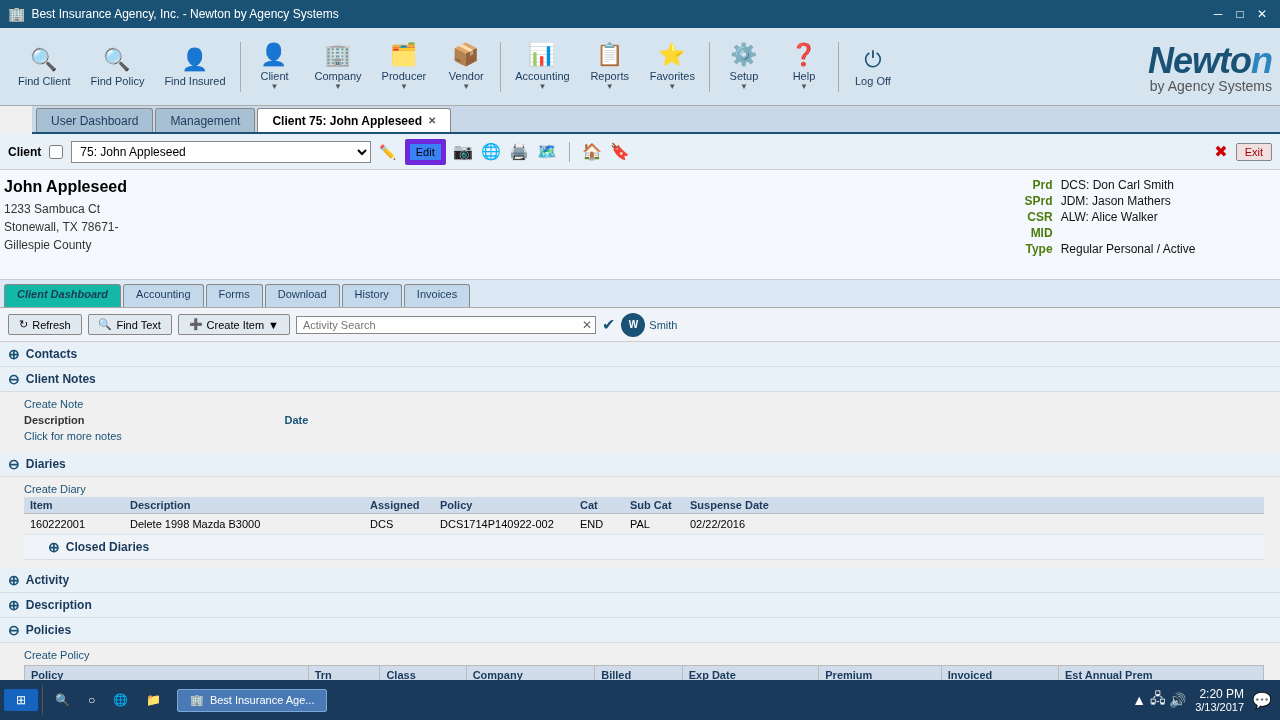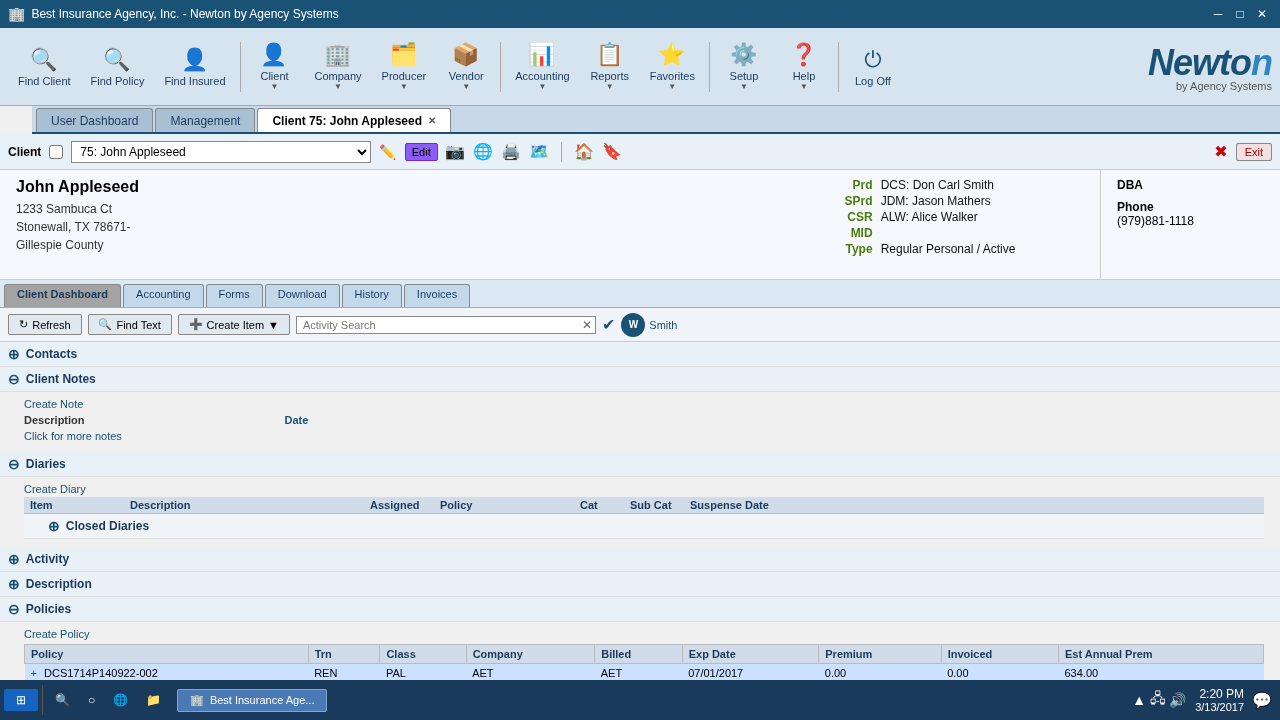--- a/index.html
+++ b/index.html
@@ -14,54 +14,54 @@
     
     #toolbar { background: #d6e4f0; border-bottom: 1px solid #aaa; display: flex; align-items: center; padding: 4px 8px; height: 78px; }
     .toolbar-item { display: flex; flex-direction: column; align-items: center; justify-content: center; padding: 4px 10px; cursor: pointer; border-radius: 3px; min-width: 60px; }
     .toolbar-icon { font-size: 22px; color: #1a5276; margin-bottom: 2px; }
     .toolbar-label { font-size: 11px; color: #1a3a5c; font-weight: 500; }
     .toolbar-sep { width: 1px; height: 50px; background: #aaa; margin: 0 4px; }
     .toolbar-dropdown { font-size: 8px; color: #555; }
     .toolbar-right { margin-left: auto; }
     .newton-logo { font-size: 36px; color: #1a5276; font-weight: bold; font-style: italic; letter-spacing: -1px; }
     .newton-logo span { color: #2e86c1; }
-    .newton-sub { font-size: 11px; color: #555; text-align: right; margin-top: -4px; }
+    .newton-sub { font-size: 14px; color: #555; text-align: right; margin-top: -4px; }
 
     
     #tab-bar { background: #c8d8e8; border-bottom: 2px solid #1a5276; display: flex; align-items: flex-end; padding: 0 4px; height: 28px; margin-left: 32px; }
     .nav-tab { padding: 4px 14px; background: #a8c0d4; border: 1px solid #888; border-bottom: none; cursor: pointer; font-size: 12px; color: #1a3a5c; border-radius: 3px 3px 0 0; margin-right: 2px; height: 24px; display: flex; align-items: center; }
     .nav-tab.active { background: white; font-weight: bold; color: #000; }
     .nav-tab .close-x { margin-left: 6px; font-size: 10px; color: #555; }
 
     
     #client-bar { background: #e8f0f8; border-bottom: 1px solid #ccc; padding: 4px 8px; display: flex; align-items: center; gap: 8px; height: 36px; }
     .client-label { font-weight: bold; font-size: 12px; }
     .client-checkbox { width: 14px; height: 14px; }
     .client-dropdown { flex: 1; max-width: 300px; padding: 2px 4px; border: 1px solid #888; background: white; font-size: 12px; }
-    .client-btn { padding: 2px 6px; background: #8b5cf6; border: 1px solid #6d28d9; cursor: pointer; font-size: 11px; border-radius: 2px; }
+    .client-btn { padding: 2px 6px; background: #3b82f6; border: 5px solid #6d28d9; cursor: pointer; font-size: 11px; border-radius: 2px; }
     .exit-btn { padding: 2px 8px; background: #f0e0e0; border: 1px solid #888; cursor: pointer; font-size: 11px; border-radius: 2px; color: #a00; }
 
     
     #client-detail { display: flex; background: #f5f8fc; border-bottom: 1px solid #ccc; height: 110px; }
-    #client-name-block { padding: 8px 16px; flex: 1; }
+    #client-name-block { padding: 8px 4px; flex: 1; }
     #client-name-block .name { font-size: 16px; font-weight: bold; color: #000; }
     #client-name-block .address { font-size: 12px; color: #333; margin-top: 4px; line-height: 1.5; }
     #client-meta { padding: 8px 16px; min-width: 340px; display: grid; grid-template-columns: auto auto; gap: 2px 8px; align-content: start; }
     .meta-row { display: contents; }
     .meta-key { font-weight: bold; font-size: 12px; color: #4d7c0f; text-align: right; }
     .meta-val { font-size: 12px; color: #111; }
     #client-dba-phone { padding: 8px 16px; min-width: 180px; border-left: 1px solid #ccc; }
     .dba-label { font-weight: bold; font-size: 12px; }
     .phone-label { font-weight: bold; font-size: 12px; margin-top: 8px; }
     .phone-val { font-size: 12px; }
 
     
     #sub-tabs { background: #dce8f4; border-bottom: 1px solid #aaa; display: flex; padding: 4px 4px 0; height: 28px; }
     .sub-tab { padding: 3px 12px; background: #c4d8ec; border: 1px solid #888; border-bottom: none; cursor: pointer; font-size: 11px; color: #1a3a5c; border-radius: 3px 3px 0 0; margin-right: 2px; }
-    .sub-tab.active { background: #a3a3a3; font-weight: bold; }
+    .sub-tab.active { background: #14b8a6; font-weight: bold; font-style: italic; }
 
     
     #action-bar { background: #f0f4f8; border-bottom: 1px solid #ccc; padding: 4px 8px; display: flex; align-items: center; gap: 6px; height: 34px; }
     .action-btn { padding: 3px 10px; background: #e0e8f0; border: 1px solid #888; cursor: pointer; font-size: 11px; border-radius: 2px; display: flex; align-items: center; gap: 4px; }
     .action-search { width: 300px; padding: 2px 6px; border: 1px solid #888; background: white; font-size: 11px; }
     .action-search-wrap { position: relative; display: flex; align-items: center; }
     .search-clear { position: absolute; right: 4px; cursor: pointer; color: #666; font-size: 12px; }
     .check-icon { font-size: 16px; color: #1a5276; cursor: pointer; }
     .wiki-wrap { display: flex; align-items: center; gap: 4px; cursor: pointer; }
     .wiki-icon { width: 24px; height: 24px; background: #1a5276; border-radius: 50%; display: flex; align-items: center; justify-content: center; color: white; font-size: 10px; font-weight: bold; }
@@ -248,25 +248,20 @@
       <span class="meta-val">ALW: Alice Walker</span>
     </div>
     <div class="meta-row">
       <span class="meta-key">MID</span>
       <span class="meta-val"></span>
     </div>
     <div class="meta-row">
       <span class="meta-key">Type</span>
       <span class="meta-val">Regular Personal / Active</span>
     </div>
-  </div>
-  <div id="client-dba-phone">
-    <div class="dba-label">DBA</div>
-    <div class="phone-label">Phone</div>
-    <div class="phone-val">(979)881-1118</div>
   </div>
 </div>
 
 <div id="sub-tabs">
   <div class="sub-tab active">
     <span>Client Dashboard</span>
   </div>
   <div class="sub-tab">
     <span>Accounting</span>
   </div>
@@ -336,20 +331,29 @@
   <div class="section-body">
     <span class="note-link">Create Diary</span>
     <div class="diary-header">
       <div class="diary-cell" style="min-width:100px;">Item</div>
       <div class="diary-cell" style="min-width:240px;">Description</div>
       <div class="diary-cell" style="min-width:70px;">Assigned</div>
       <div class="diary-cell" style="min-width:140px;">Policy</div>
       <div class="diary-cell" style="min-width:50px;">Cat</div>
       <div class="diary-cell" style="min-width:60px;">Sub Cat</div>
       <div class="diary-cell" style="min-width:100px;">Suspense Date</div>
+    </div>
+    <div class="diary-row">
+      <div class="diary-cell" style="min-width:100px;">160222001</div>
+      <div class="diary-cell" style="min-width:240px;">Delete 1998 Mazda B3000</div>
+      <div class="diary-cell" style="min-width:70px;">DCS</div>
+      <div class="diary-cell" style="min-width:140px;">DCS1714P140922-002</div>
+      <div class="diary-cell" style="min-width:50px;">END</div>
+      <div class="diary-cell" style="min-width:60px;">PAL</div>
+      <div class="diary-cell" style="min-width:100px;">02/22/2016</div>
     </div>
     <div class="section-header" style="padding-left:24px; background:#f0f4f8;">
       <span class="plus-icon">⊕</span>
       <span class="section-title">Closed Diaries</span>
     </div>
   </div>
 
   <div class="section-header">
     <span class="plus-icon">⊕</span>
     <span class="section-title">Activity</span>

